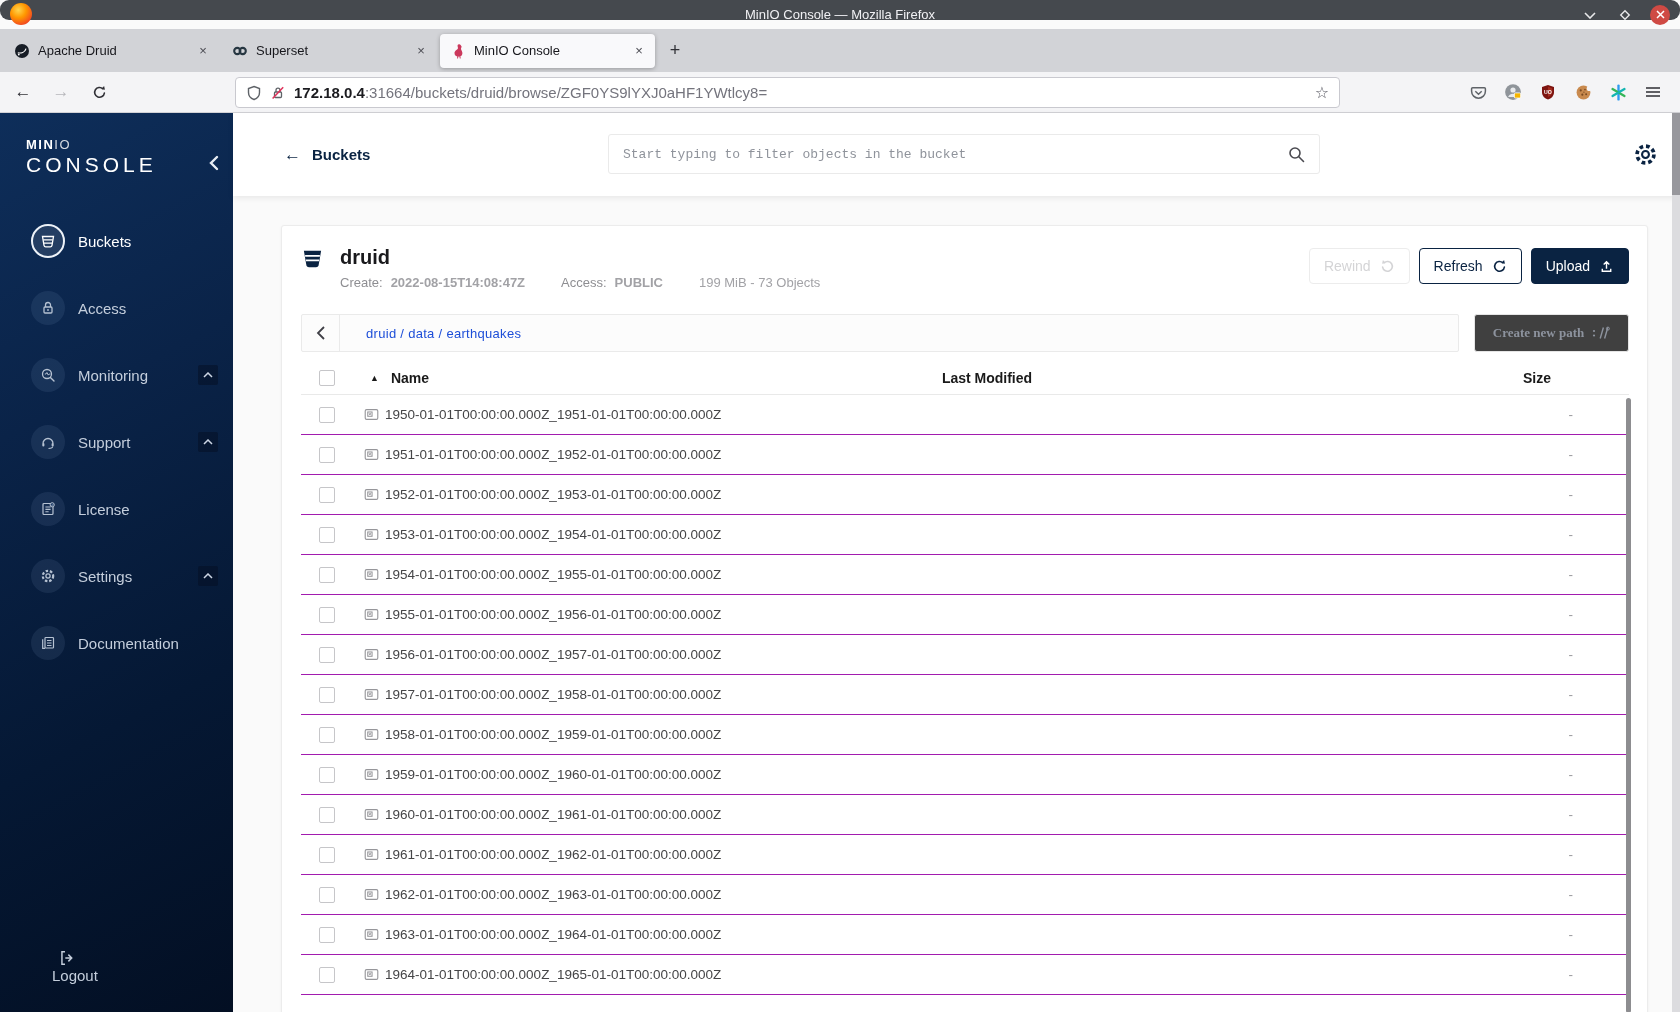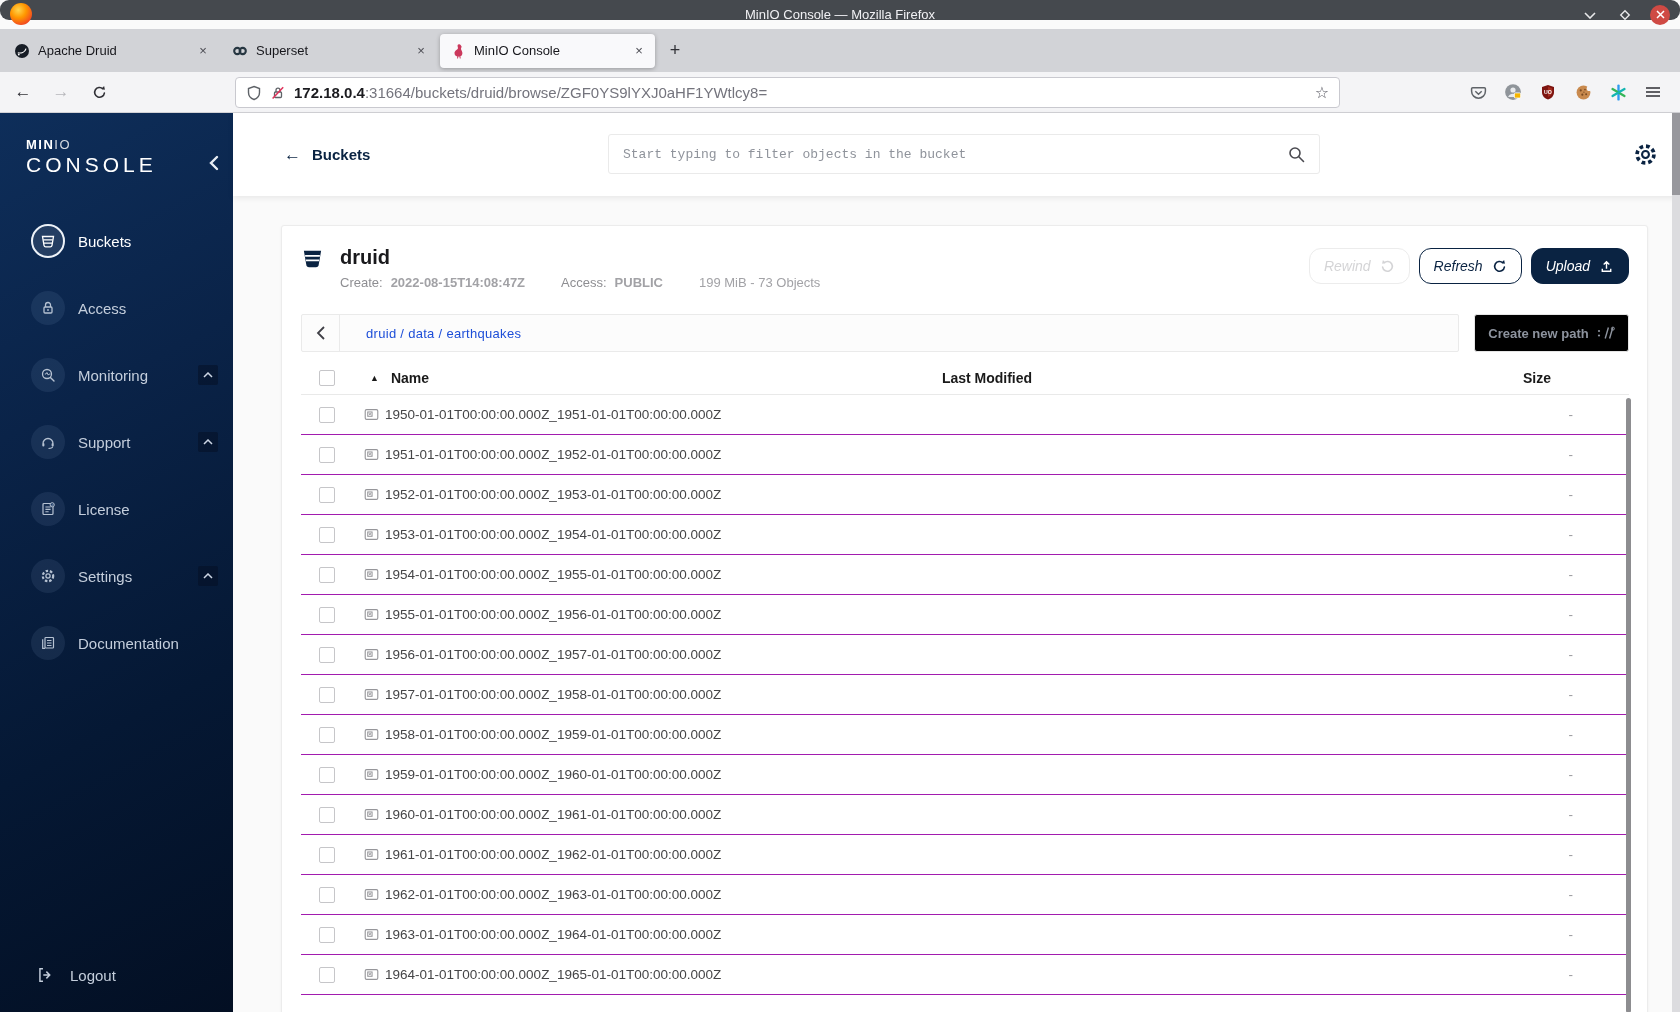--- a/index.html
+++ b/index.html
@@ -60,21 +60,21 @@
   .menu-item { height:36px; display:flex; align-items:center; padding-left:31px;
     margin-bottom:31px; position:relative; cursor:pointer; }
   .mi-circle { width:34px; height:34px; border-radius:50%; background:rgba(160,189,227,.10);
     display:flex; align-items:center; justify-content:center; color:#b6c2d2; flex:none; }
   .menu-item.active .mi-circle { border:2px solid #edf2f8; background:rgba(255,255,255,.10); color:#fff; }
   .mi-label { margin-left:13px; font-size:15px; color:#c4cedc; }
   .menu-item.active .mi-label { color:#fff; }
   .mi-chevron { position:absolute; right:15px; width:20px; height:20px; border-radius:2px;
     background:rgba(3,14,34,.5); display:flex; align-items:center; justify-content:center; }
   .logout-item { position:absolute; bottom:28px; left:36px; display:flex; align-items:center;
-    color:#c4cedc; cursor:pointer; }
+    color:#c4cedc; cursor:pointer;flex-direction:column; }
   .logout-item .mi-label { margin-left:16px; }
 
   .main { flex:1; position:relative; background:#fafafa; min-width:0; }
   .topbar { position:absolute; top:0; left:0; right:0; height:83px; background:#fff;
     box-shadow:0 2px 6px rgba(0,0,0,.08); z-index:2; display:flex; align-items:center; }
   .back-group { margin-left:51px; display:flex; align-items:center; gap:11px; color:#0a2342; cursor:pointer; }
   .back-arrow { font-size:17px; font-weight:700; }
   .back-label { font-size:15px; font-weight:700; }
   .search-box { position:absolute; left:375px; top:21px; width:712px; height:40px;
     border:1px solid #eaeaea; border-radius:3px; background:#fff; display:flex; align-items:center; padding:0 14px; }
@@ -89,36 +89,36 @@
     padding:20px 18px 0 19px; }
 
   .bucket-head { display:flex; margin-bottom:24px; }
   .bh-icon { width:23px; height:23px; margin-right:16px; margin-top:1px; flex:none; }
   .bh-name { font-size:20px; font-weight:700; color:#19191c; line-height:22px; }
   .bh-meta { margin-top:7px; font-size:13px; color:#8e8e92; display:flex; align-items:center; }
   .bh-meta .lab { margin-right:8px; }
   .bh-meta .val { color:#a2a2a6; font-weight:700; margin-right:36px; }
   .bh-meta .usage { color:#a2a2a6; }
   .bh-actions { margin-left:auto; display:flex; gap:9px; align-items:flex-start; margin-top:2px; }
-  .btn { height:36px; border-radius:12px; font-size:14px; display:flex; align-items:center; gap:9px;
-    padding:0 14px; background:#fff; cursor:pointer; border:1px solid transparent;font-style:italic; }
+  .btn { height:36px; border-radius:4px; font-size:14px; display:flex; align-items:center; gap:9px;
+    padding:0 14px; background:#fff; cursor:pointer; border:1px solid transparent; }
   .btn svg { flex:none; }
   .btn-rewind { border-color:#ececec; color:#d4d4d6; }
   .btn-refresh { border-color:#0a2342; color:#0a2342; }
   .btn-upload { background:#0a2342; border-color:#0a2342; color:#fff; }
 
   .path-row { display:flex; margin-bottom:10px; }
   .path-bar { flex:1; height:38px; border:1px solid #eaeaea; background:#fcfcfc; border-radius:2px;
     display:flex; align-items:center; margin-right:15px; }
   .path-back { width:38px; height:100%; border-right:1px solid #eaeaea; display:flex;
     align-items:center; justify-content:center; cursor:pointer; color:#3f3f46; }
   .path-text { padding-left:26px; font-size:13px; color:#1d4ed8; letter-spacing:.3px; }
-  .create-path-btn { width:155px; height:38px; border:1px solid #e5e5e5; border-radius:3px; background:#000000;
+  .create-path-btn { width:155px; height:38px; border:1px solid #e5e5e5; border-radius:3px; background:#404040;
     color:#8d939e; font-size:13px; font-weight:600; display:flex; align-items:center;
-    justify-content:center; gap:8px; cursor:pointer; }
+    justify-content:center; gap:8px; cursor:pointer;font-family:Liberation Serif, serif; }
 
   .tbl-head { display:flex; align-items:center; height:33px; border-bottom:1px solid #e9e9e9;
     font-weight:700; font-size:14px; color:#1a1a1a; padding-left:18px; }
   .obj-row { display:flex; align-items:center; height:40px; border-bottom:1px solid #a21caf;
     font-size:13.5px; color:#454547; padding-left:18px; }
   .col-cb { flex:0 0 45px; display:flex; align-items:center; }
   .col-name { flex:0 0 423px; display:flex; align-items:center; gap:6px; min-width:0; }
   .col-mod { flex:0 0 400px; text-align:center; }
   .col-size { flex:1; text-align:right; padding-right:56px; color:#9a9a9e; }
   .tbl-head .col-size { padding-right:78px; color:#1a1a1a; }

